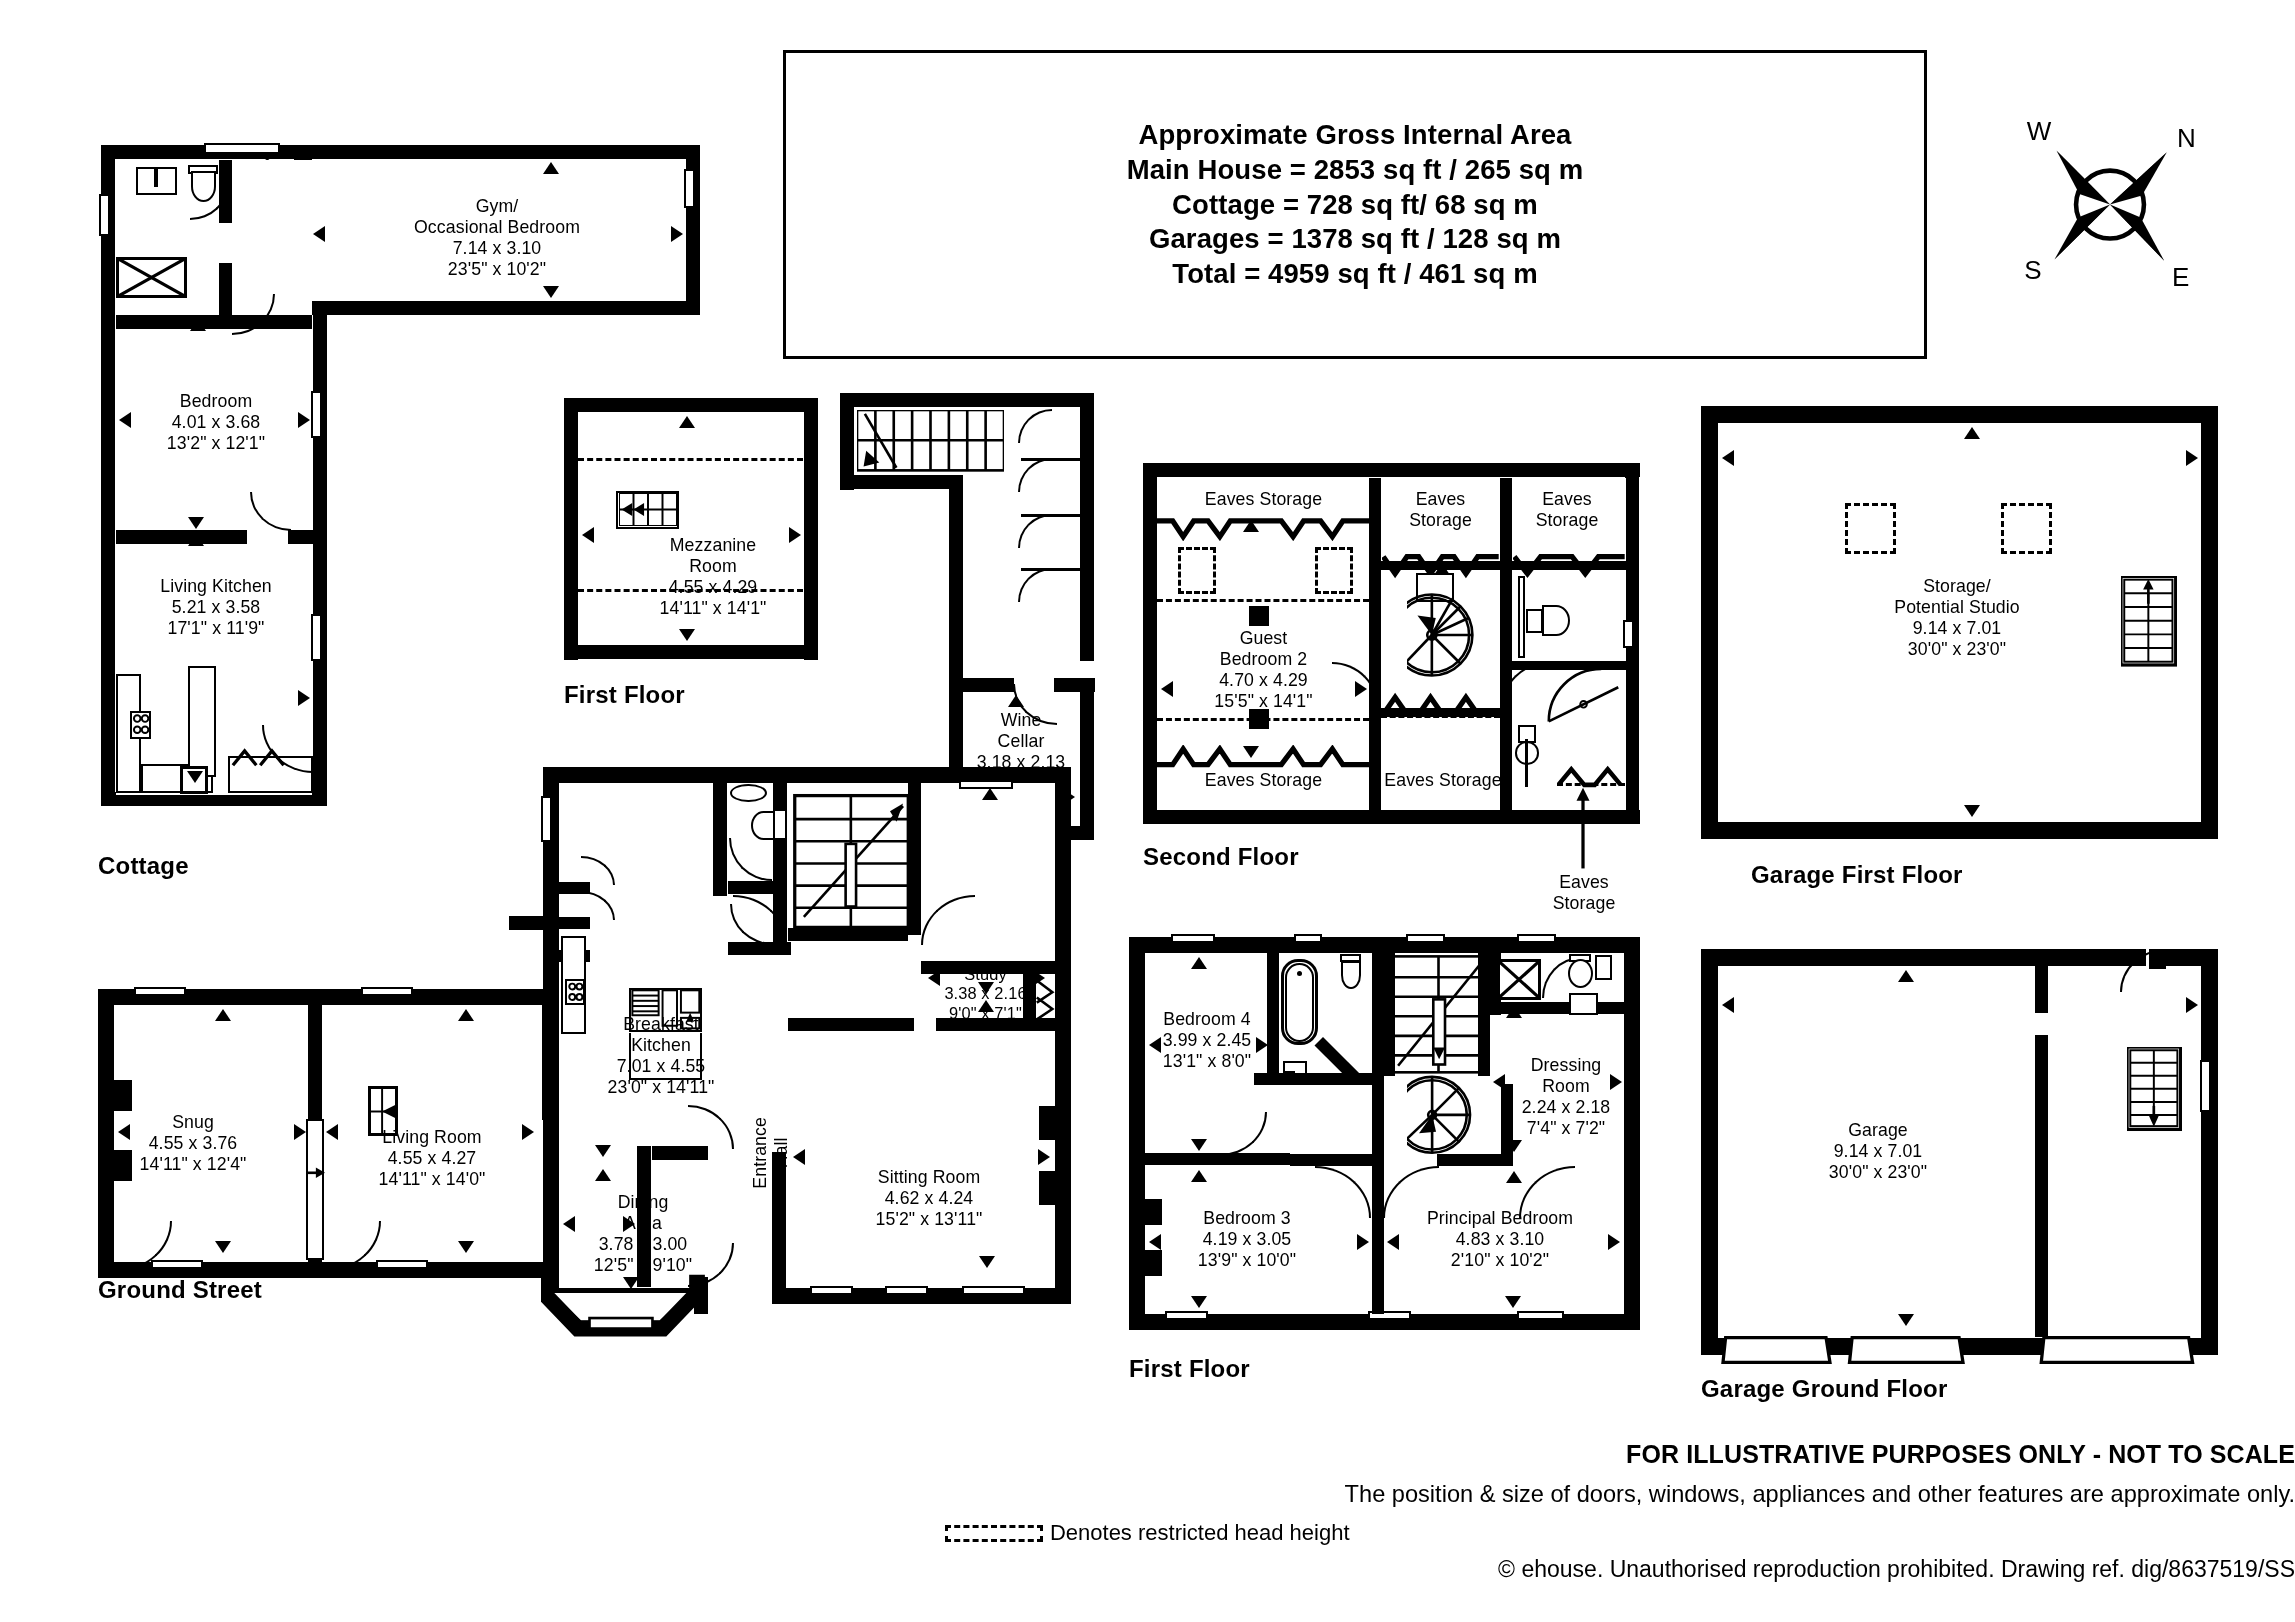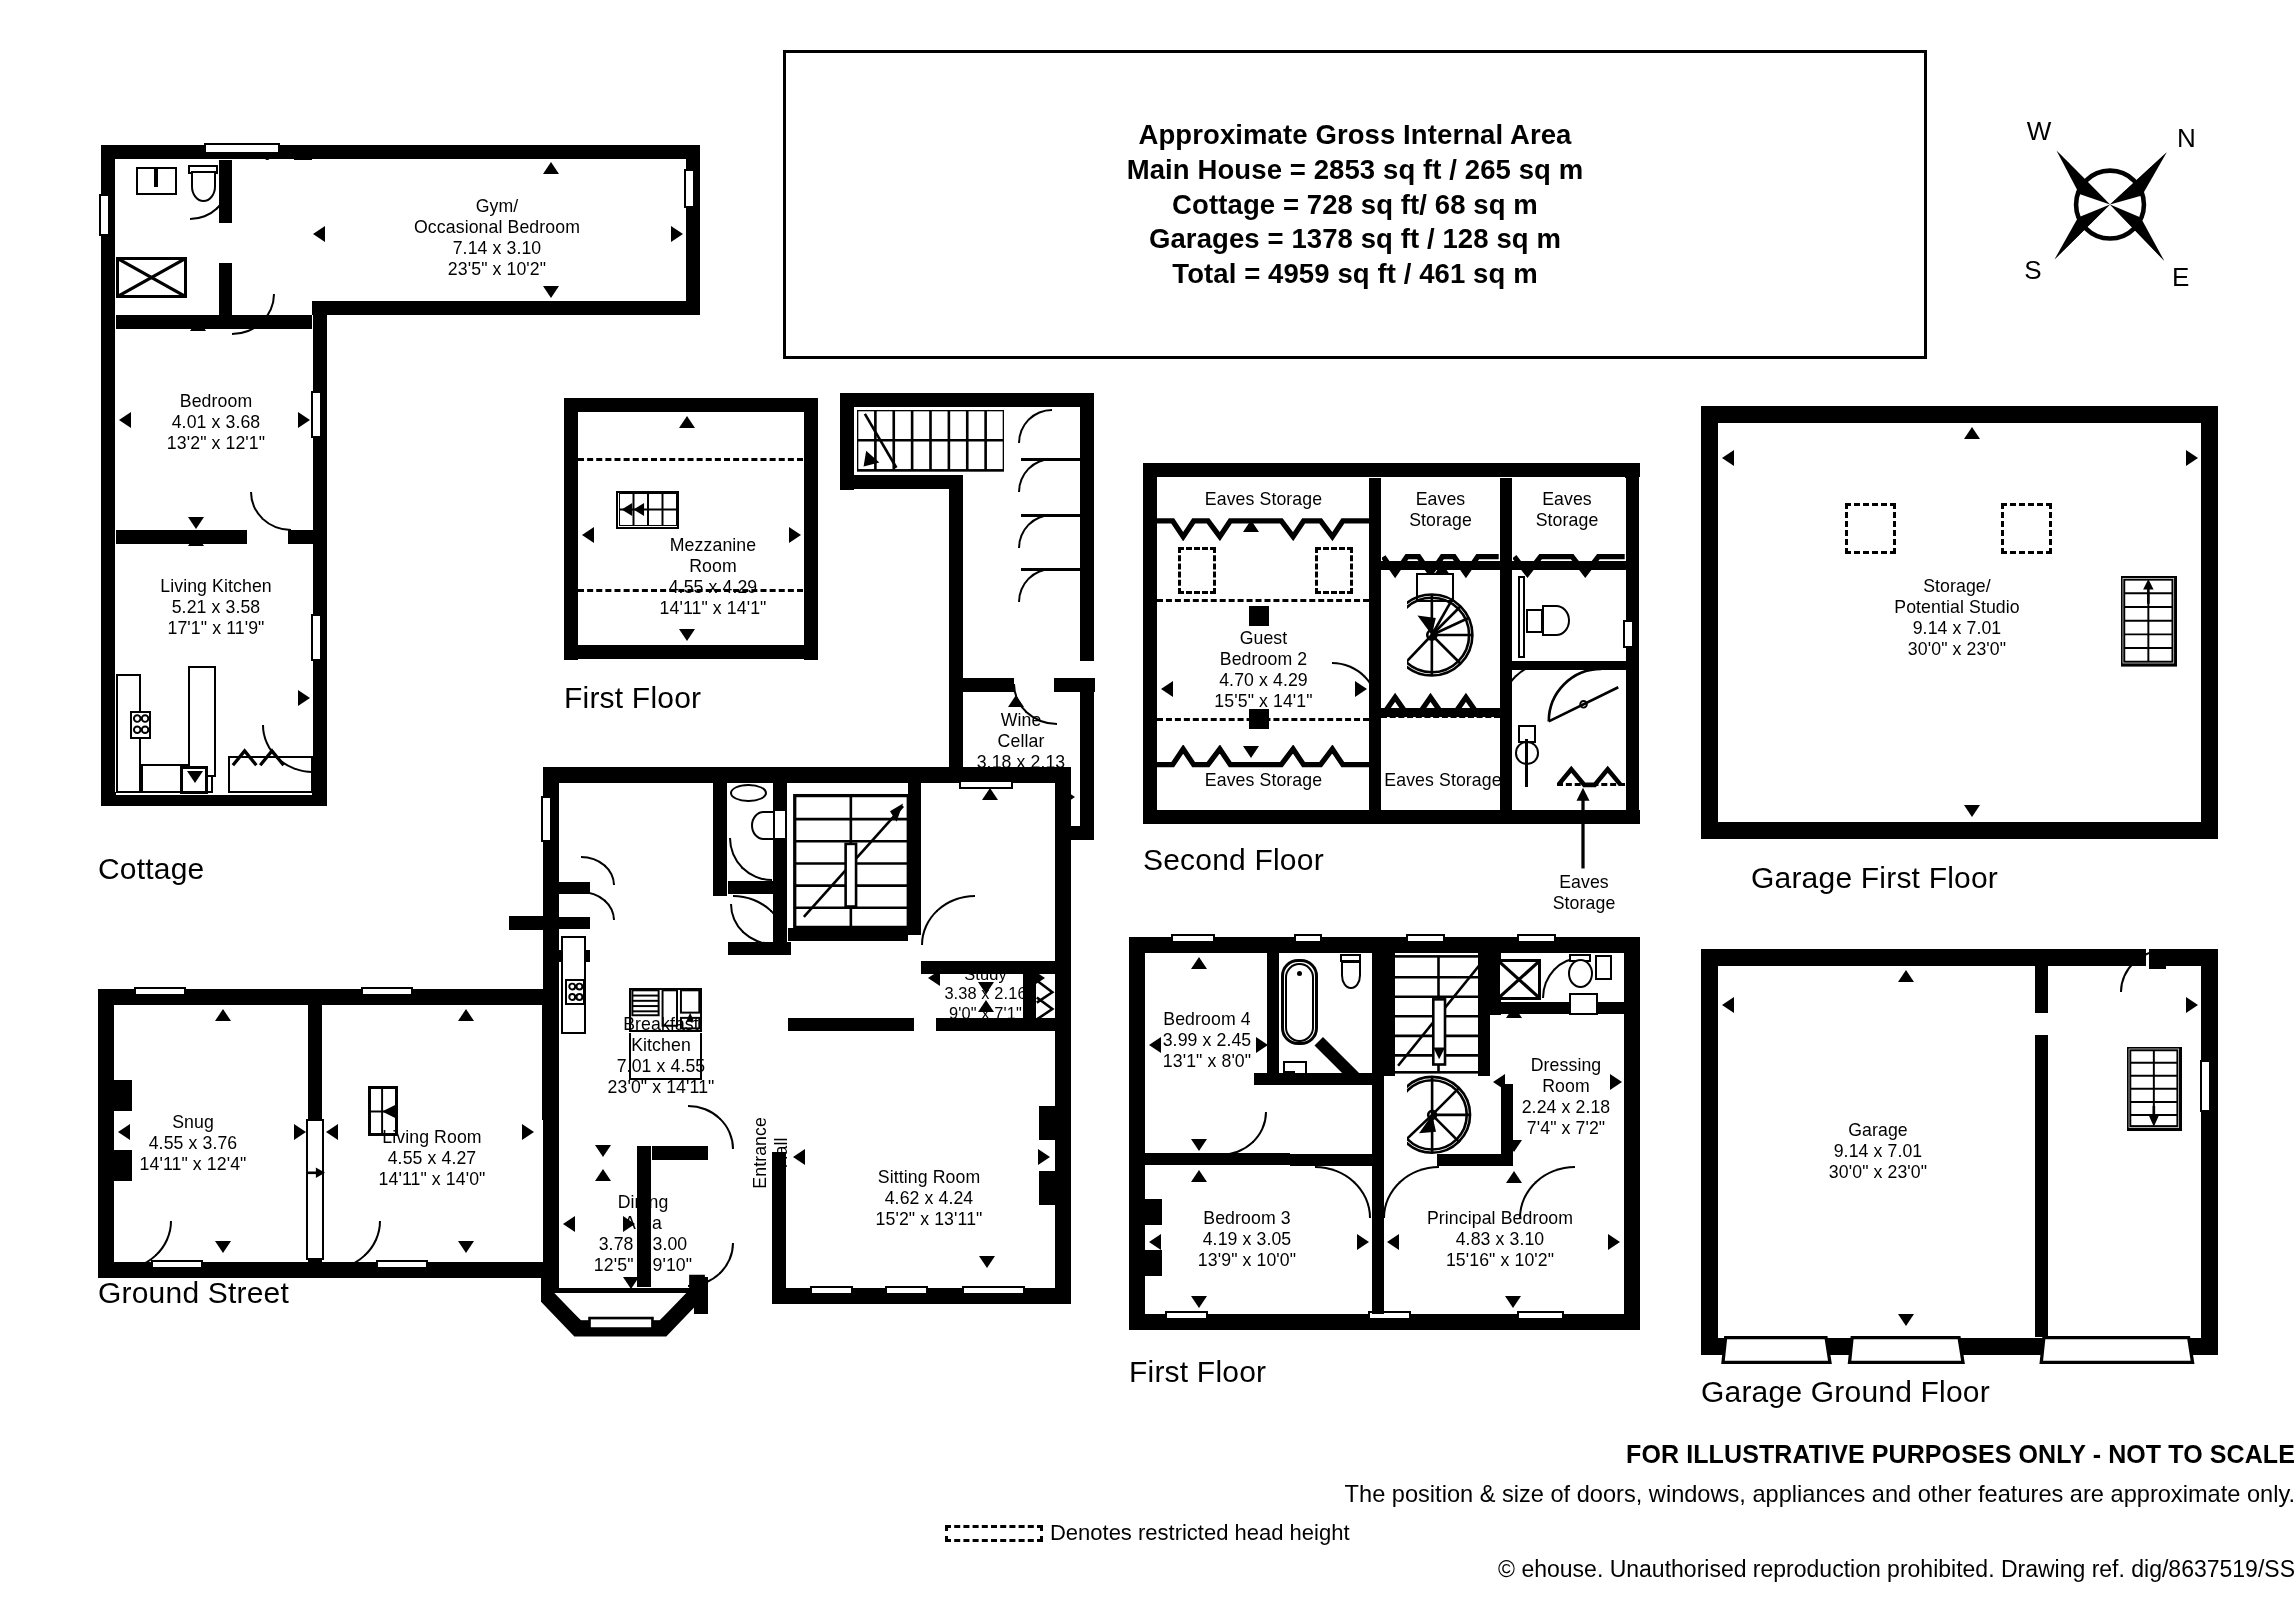--- a/index.html
+++ b/index.html
@@ -23,22 +23,22 @@
     position: absolute;
     text-align: center;
     line-height: 1.18;
     white-space: pre-line;
     font-size: 17.7px;
     letter-spacing: 0.1px;
   }
   .lbl.small { font-size: 16.4px; }
   .floorname {
     position: absolute;
-    font-weight: normal;
-    font-size: 30px;
+    font-weight: bold;
+    font-size: 24px;
     letter-spacing: 0.2px;
     white-space: nowrap;
   }
   .thinline { position: absolute; background: #000; }
   .dash-h {
     position: absolute; height: 0;
     border-top: 3.9px dashed #000;
   }
   .dash-box {
     position: absolute;
@@ -741,21 +741,21 @@
 13'1" x 8'0"</div>
     <div class="lbl" style="left:1502px; top:1055px; width:128px;">Dressing
 Room
 2.24 x 2.18
 7'4" x 7'2"</div>
     <div class="lbl" style="left:1149px; top:1208px; width:196px;">Bedroom  3
 4.19 x 3.05
 13'9" x 10'0"</div>
     <div class="lbl" style="left:1386px; top:1208px; width:228px;">Principal Bedroom
 4.83 x 3.10
-15'16" x 10'2"</div>
+2'10" x 10'2"</div>
     <div class="floorname" style="left:1129px; top:1355px;">First Floor</div>
   </div>
 
   <div>
     <div class="blk" style="left:1701px; top:949px; width:445px; height:17px;"></div>
     <div class="blk" style="left:2166px; top:949px; width:52px; height:17px;"></div>
     <div class="blk" style="left:1701px; top:949px; width:17px; height:406px;"></div>
     <div class="blk" style="left:2201px; top:949px; width:17px; height:406px;"></div>
     <div class="blk" style="left:1701px; top:1338px; width:517px; height:17px;"></div>
     <div class="room" style="left:1718px; top:966px; width:483px; height:372px;"></div>

